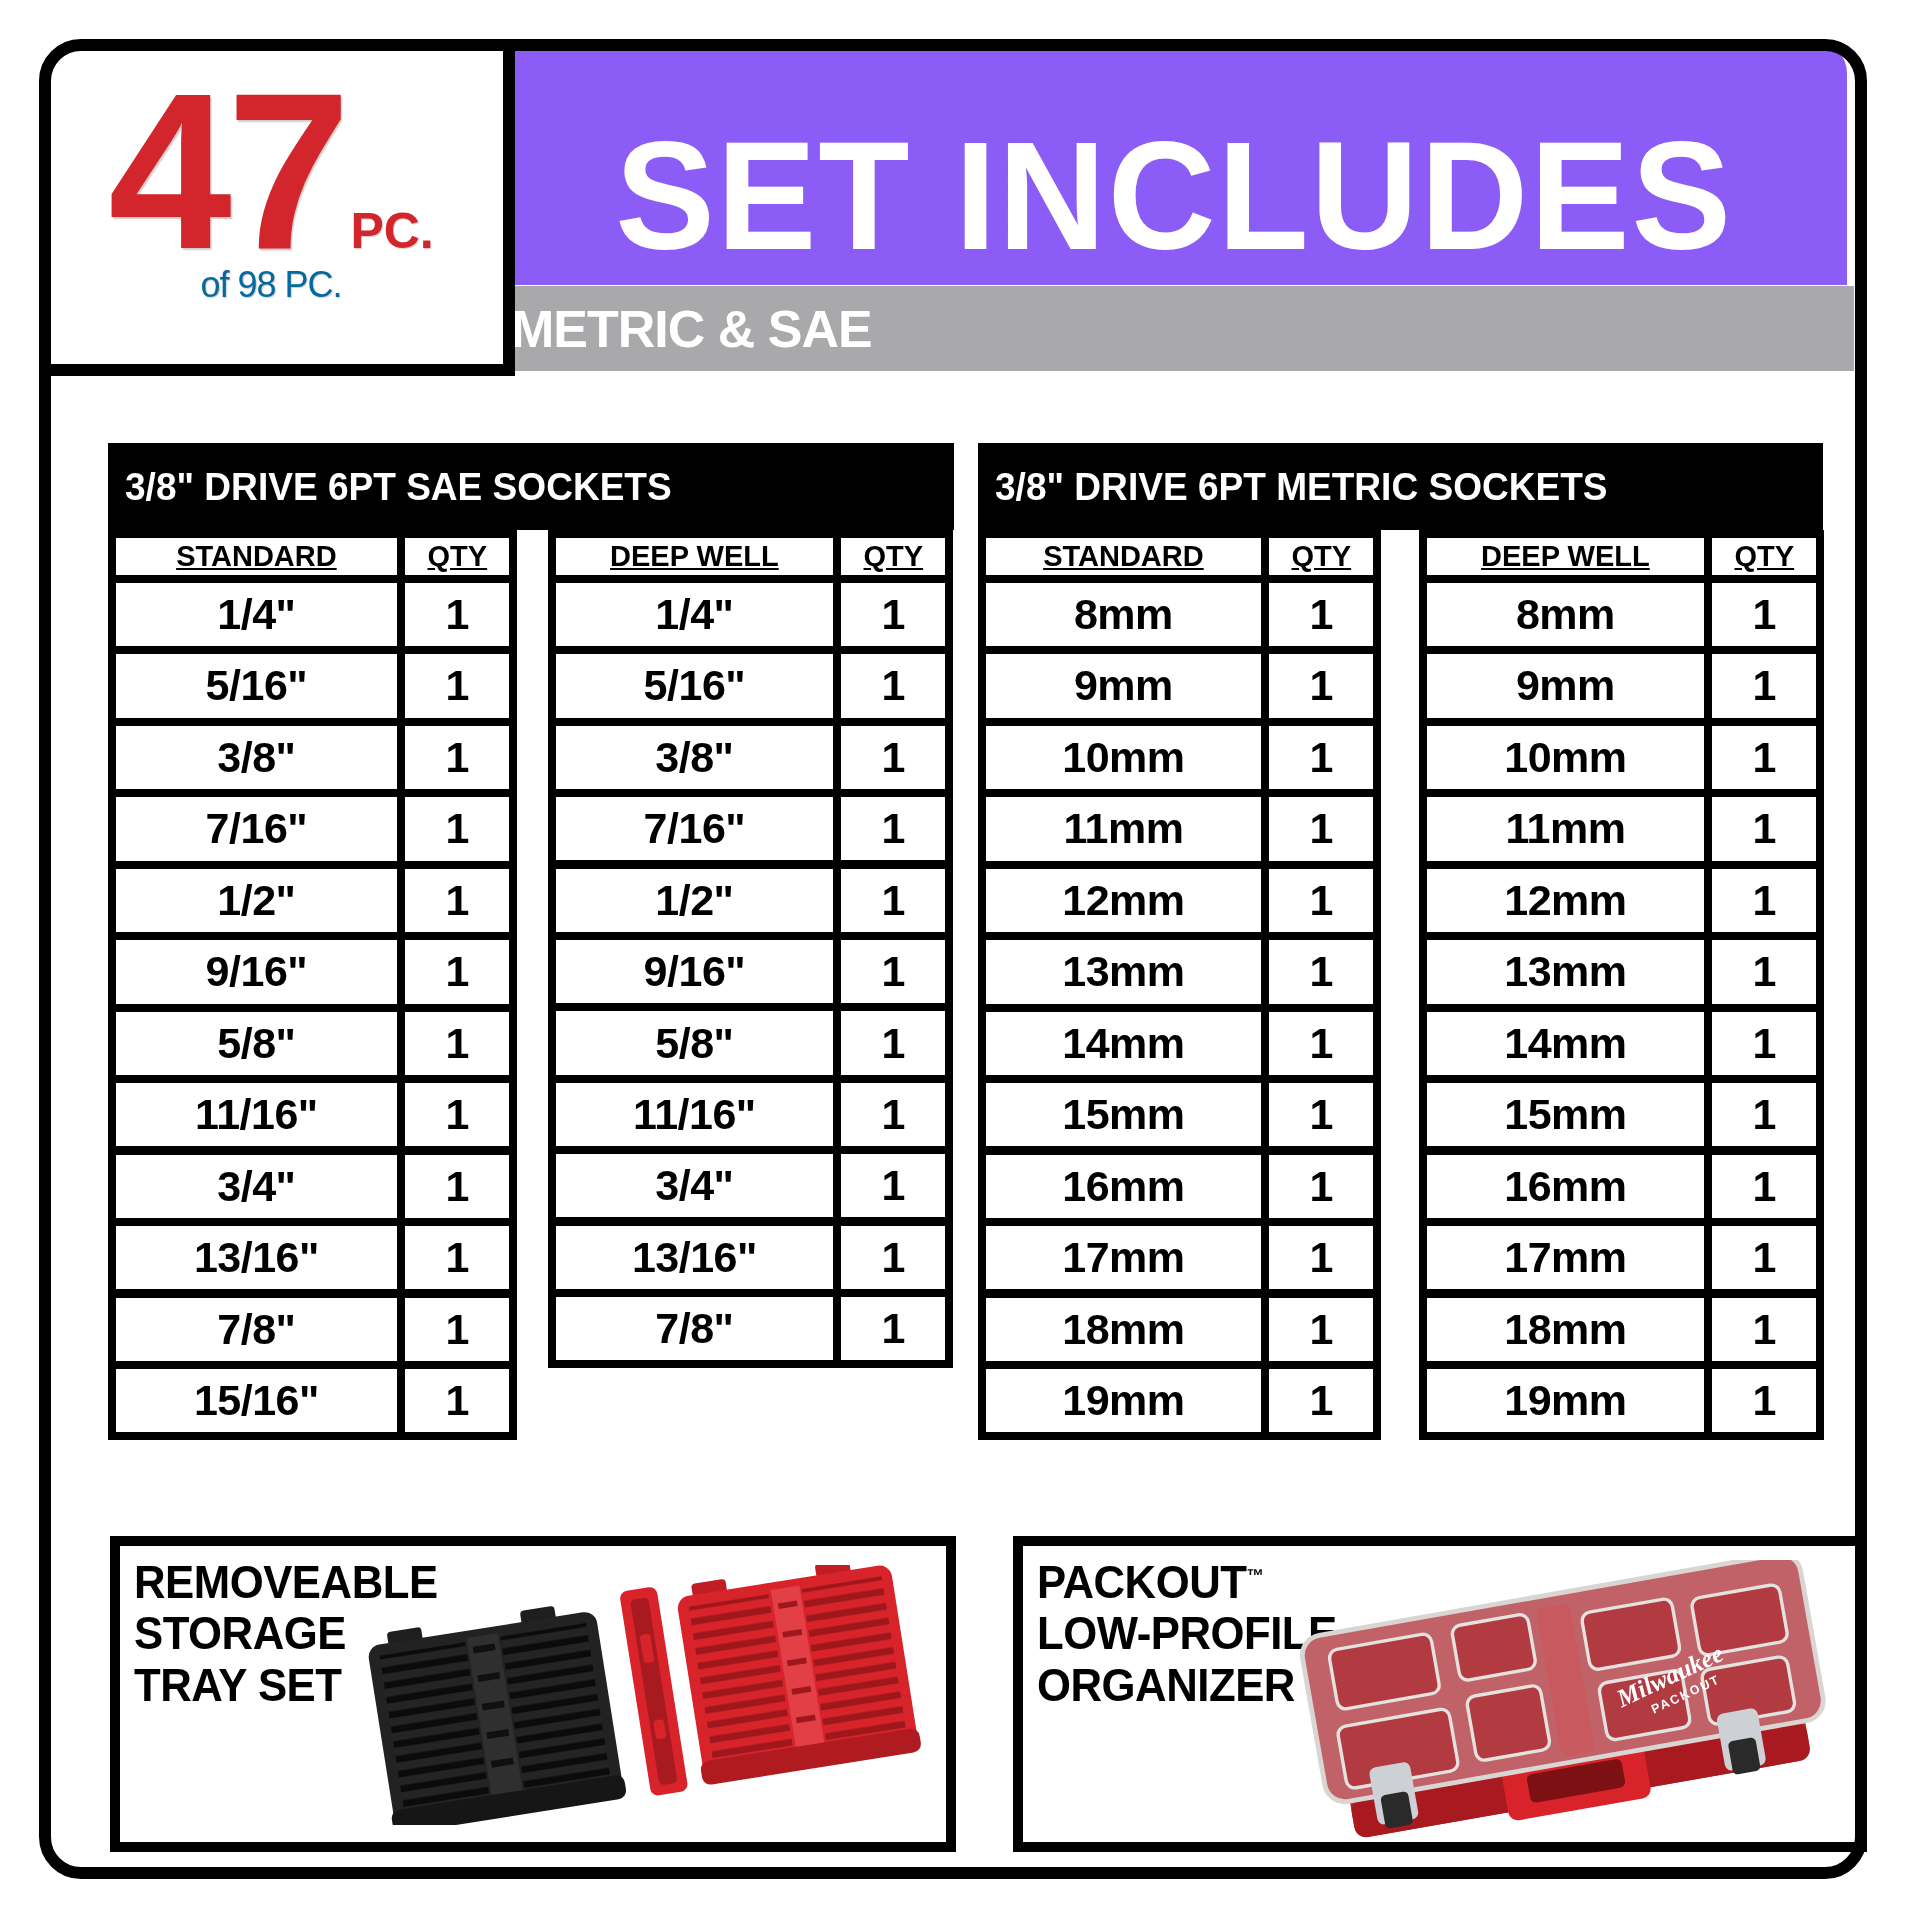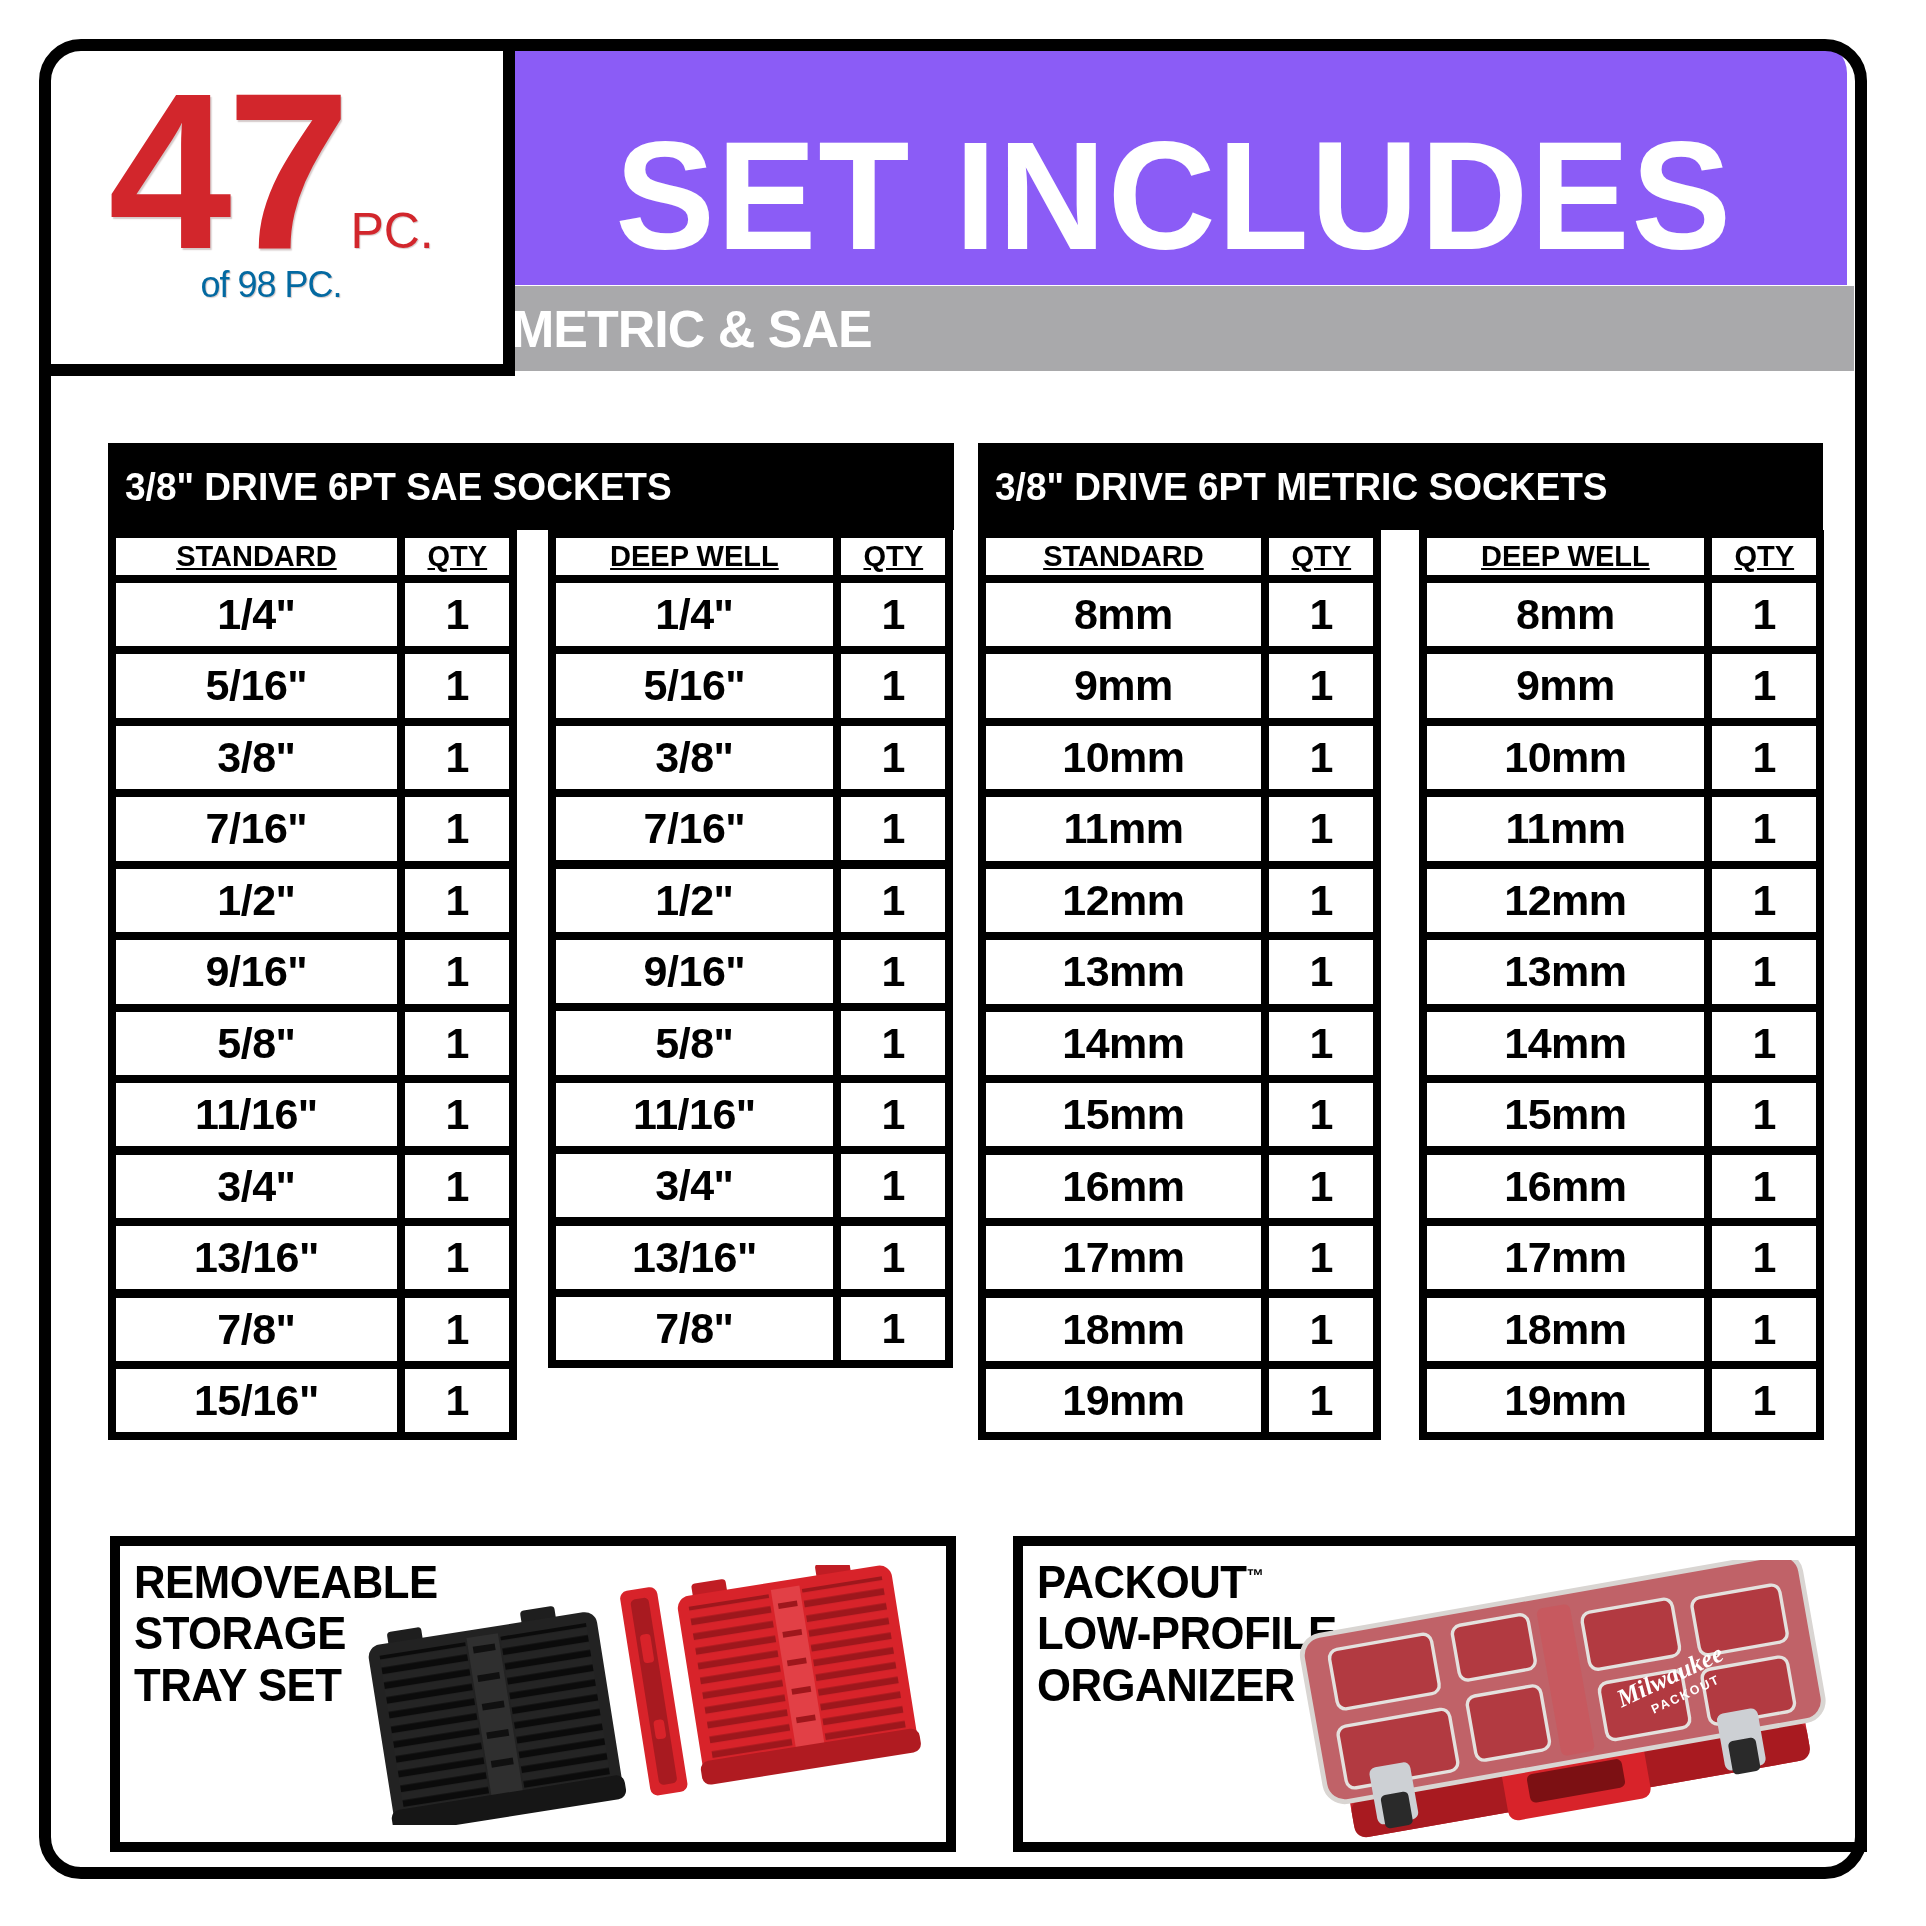--- a/index.html
+++ b/index.html
@@ -13,21 +13,21 @@
   .band-black{left:501px;top:42px;width:1346px;height:243px;background:#8b5cf6;border-top-right-radius:31px;z-index:1;display:flex;align-items:flex-end;justify-content:center;}
   .set-includes{color:#fff;font-size:154px;font-weight:bold;letter-spacing:1.9px;transform:scaleX(.97);white-space:nowrap;}
   .band-gray{left:511px;top:286px;width:1343px;height:85px;background:#a9a9ab;z-index:1;display:flex;align-items:center;justify-content:flex-start;}
   .metric-sae{color:#fff;font-size:52px;font-weight:bold;letter-spacing:-1px;white-space:nowrap;}
 
   
   .box47{left:39px;top:39px;width:476px;height:337px;background:#fff;border-right:12.5px solid #000;border-bottom:12.5px solid #000;border-top-left-radius:42px;z-index:3;}
   .badge-wrap{position:absolute;left:0;top:12px;width:100%;height:100%;display:flex;flex-direction:column;align-items:center;justify-content:flex-start;border-radius:25px;}
   .badge-line1{display:flex;align-items:baseline;margin-top:8.7px;}
   .badge-47{color:#d2262c;font-size:222px;font-weight:bold;letter-spacing:-4.8px;line-height:1.0;text-shadow:1.4px 2.4px 1.4px rgba(60,10,10,.22);}
-  .badge-pc{color:#d2262c;font-size:50px;font-weight:normal;margin-left:4.8px;text-shadow:1px 1.4px 1px rgba(60,10,10,.22);}
+  .badge-pc{color:#d2262c;font-size:50px;font-weight:bold;margin-left:4.8px;text-shadow:1px 1.4px 1px rgba(60,10,10,.22);}
   .badge-line2{color:#0369a1;font-size:36px;font-weight:normal;margin-top:-17.3px;letter-spacing:-1px;text-shadow:1px 1.4px 1px rgba(60,10,10,.22);}
 
   
   .ttitle{background:#000;color:#fff;display:flex;align-items:center;padding-left:17.3px;z-index:2;}
   .ttitle span{font-size:39px;font-weight:bold;letter-spacing:0px;transform:scaleX(.95);transform-origin:left center;white-space:nowrap;}
 
   
   .subtable{background:#000;display:grid;padding:7.7px;gap:8.2px;z-index:2;}
   .cell{background:#fff;display:flex;align-items:center;justify-content:center;}
   .cell.head{font-size:29px;font-weight:bold;letter-spacing:0;text-decoration:underline;}

